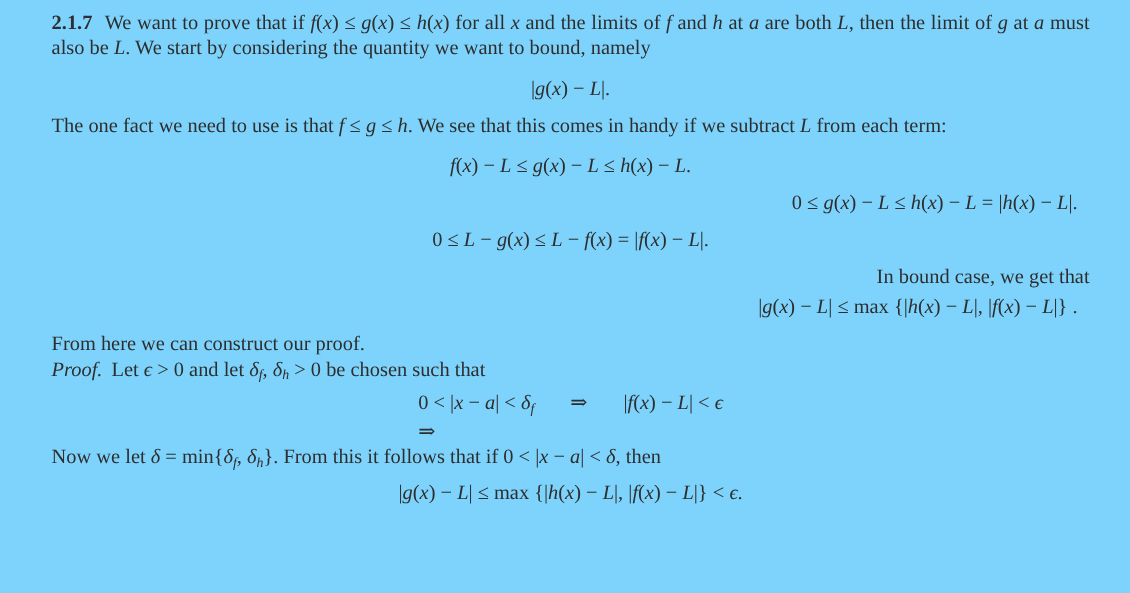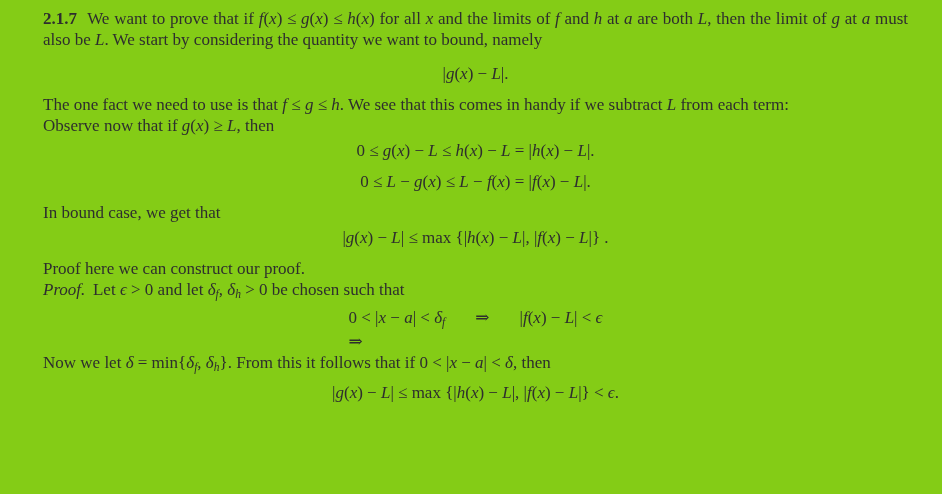--- a/index.html
+++ b/index.html
@@ -5,21 +5,21 @@
   html, body {
     margin: 0;
     padding: 0;
     background: #f6f6f4;
   }
   .page {
     position: relative;
     width: 942px;
     height: 494px;
     box-sizing: border-box;
-    background: #84cc16;
+    background: #7dd3fc;
     color: #2e2e2e;
     font-family: "Liberation Serif", "DejaVu Serif", serif;
     font-size: 17px;
     line-height: 21px;
     padding: 8px 34px 0 43px;
     overflow: hidden;
   }
   p.para {
     margin: 0;
   }
@@ -55,48 +55,48 @@
     white-space: nowrap;
   }
   .eqgroup .cell { text-align: left; }
   
   .mt13 { margin-top: 13px; }
   .mt12 { margin-top: 12px; }
   .mt11 { margin-top: 11px; }
   .mt9  { margin-top: 9px; }
   .mt7  { margin-top: 7px; }
   .mt6  { margin-top: 6px; }
-  .mt4  { margin-top: 4px; }
+  .mt4  { margin-top: 4px; text-align: right; }
   .mt2  { margin-top: 2px; text-align: center; }
   .mt19 { margin-top: 19px; }
 </style>
 </head>
 <body>
 
 <main class="page">
 
   <p class="para justified"><span class="plabel">2.1.7</span><span>We want to prove that if <i>f</i>(<i>x</i>) ≤ <i>g</i>(<i>x</i>) ≤ <i>h</i>(<i>x</i>) for all <i>x</i> and the limits of <i>f</i> and <i>h</i> at <i>a</i> are both <i>L</i>, then the limit of <i>g</i> at <i>a</i> must also be <i>L</i>. We start by considering the quantity we want to bound, namely</span></p>
 
   <div class="eq mt13">|<i>g</i>(<i>x</i>) − <i>L</i>|.</div>
 
   <p class="para mt11">The one fact we need to use is that <i>f</i> ≤ <i>g</i> ≤ <i>h</i>. We see that this comes in handy if we subtract <i>L</i> from each term:</p>
 
+  <div class="eq mt12"><i>f</i>(<i>x</i>) − <i>L</i> ≤ <i>g</i>(<i>x</i>) − <i>L</i> ≤ <i>h</i>(<i>x</i>) − <i>L</i>.</div>
 
-  <p class="para mt11">Observe now that if <i>g</i>(<i>x</i>) ≥ <i>L</i>, then</p>
 
   <div class="eq mt4">0 ≤ <i>g</i>(<i>x</i>) − <i>L</i> ≤ <i>h</i>(<i>x</i>) − <i>L</i> = |<i>h</i>(<i>x</i>) − <i>L</i>|.</div>
 
 
   <div class="eq mt2">0 ≤ <i>L</i> − <i>g</i>(<i>x</i>) ≤ <i>L</i> − <i>f</i>(<i>x</i>) = |<i>f</i>(<i>x</i>) − <i>L</i>|.</div>
 
   <p class="para mt4">In bound case, we get that</p>
 
   <div class="eq mt4">|<i>g</i>(<i>x</i>) − <i>L</i>| ≤ max {|<i>h</i>(<i>x</i>) − <i>L</i>|, |<i>f</i>(<i>x</i>) − <i>L</i>|} .</div>
 
-  <p class="para mt6">Proof here we can construct our proof.</p>
+  <p class="para mt6">From here we can construct our proof.</p>
 
   <p class="para mt9"><span class="prooflabel">Proof.</span><span>Let <i>ϵ</i> &gt; 0 and let <i>δ</i><sub><i>f</i></sub>, <i>δ</i><sub><i>h</i></sub> &gt; 0 be chosen such that</span></p>
 
   <div class="eqgroup mt7">
     <span class="cell">0 &lt; |<i>x</i> − <i>a</i>| &lt; <i>δ</i><sub><i>f</i></sub></span>
     <span class="cell">⇒</span>
     <span class="cell">|<i>f</i>(<i>x</i>) − <i>L</i>| &lt; <i>ϵ</i></span>
     <span class="cell">⇒</span>
   </div>
 

